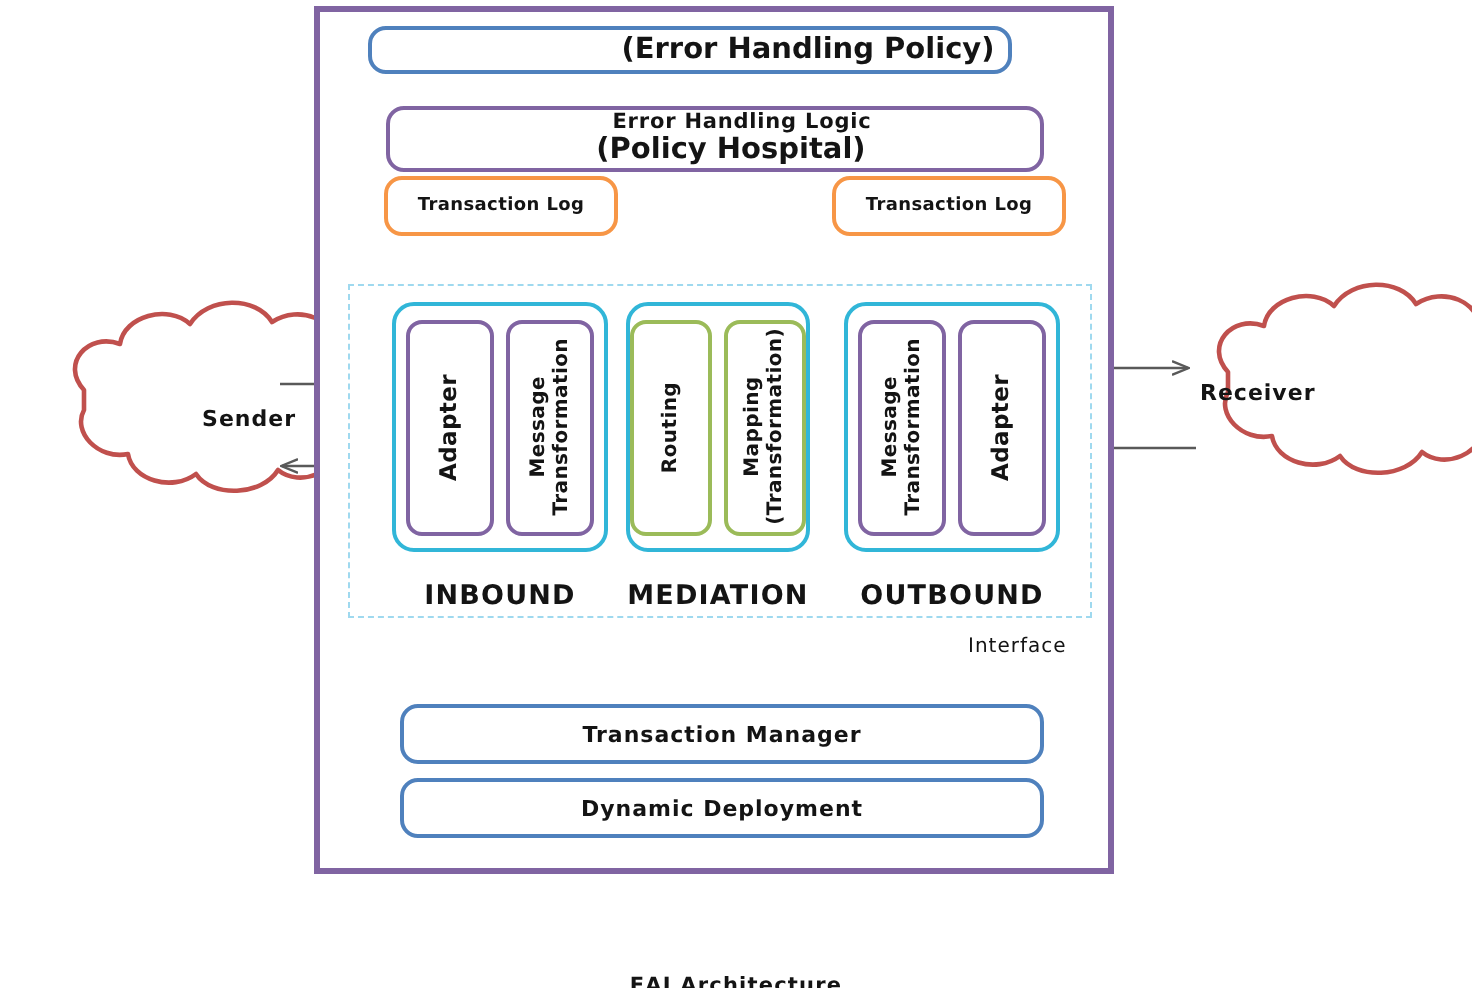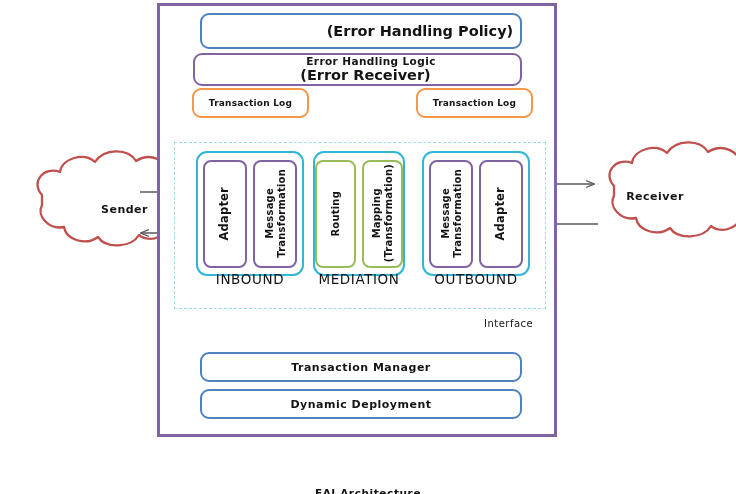--- a/index.html
+++ b/index.html
@@ -43,22 +43,22 @@
     display: flex;
     align-items: center;
     justify-content: center;
   }
   .rrect.blue   { border: 2.5px solid #4f81bd; }
   .rrect.purple { border: 2.5px solid #8064a2; flex-direction: column; }
   .rrect.orange { border: 2.5px solid #f79646; }
 
   
   #policy-box {
-    left: 200px; top: 13px;
-    width: 322px; height: 36px;
+    left: 184px; top: 13px;
+    width: 322px; height: 24px;
   }
   #policy-label {
     font-size: 14.5px;
     font-weight: bold;
     color: #141414;
     margin-left: 118px;
     white-space: nowrap;
   }
 
   #logic-box {
@@ -124,23 +124,23 @@
     display: flex;
     align-items: center;
     justify-content: center;
     gap: 6px;
   }
   #group-inbound   { left: 196px; width: 108px; }
   #group-mediation { left: 313px; width: 92px;  }
   #group-outbound  { left: 422px; width: 108px; }
 
   .stage-name {
-    top: 271px;
+    top: 290px;
     font-size: 13.5px;
-    font-weight: normal;
+    font-weight: bold;
     color: #141414;
     letter-spacing: 0.6px;
     text-align: center;
   }
   #name-inbound   { left: 196px; width: 108px; }
   #name-mediation { left: 308px; width: 102px; }
   #name-outbound  { left: 422px; width: 108px; }
 
   
   .vbox {
@@ -198,21 +198,21 @@
   }
 
   
   .cloud-label {
     font-size: 11px;
     font-weight: bold;
     color: #141414;
     letter-spacing: 0.5px;
   }
   #sender-label   { left: 28px;  top: 203px; width: 120px; text-align: right; }
-  #receiver-label { left: 600px; top: 190px; width: 110px; text-align: center; }
+  #receiver-label { left: 600px; top: 190px; width: 110px; text-align: left; }
 
   svg { overflow: visible; }
 </style>
 </head>
 <body>
 
 <div id="canvas">
 
   <svg class="abs" style="left:0;top:0;width:736px;height:494px;pointer-events:none;">
 
@@ -272,21 +272,21 @@
   <div class="abs cloud-label" id="receiver-label">Receiver</div>
 
   <div class="abs" id="outer-container"></div>
 
   <div class="abs rrect blue" id="policy-box">
     <span id="policy-label">(Error Handling Policy)</span>
   </div>
 
   <div class="abs rrect purple" id="logic-box">
     <span id="logic-label">Error Handling Logic</span>
-    <span id="hospital-label">(Error Receiver)</span>
+    <span id="hospital-label">(Policy Hospital)</span>
   </div>
 
   <div class="abs rrect orange txlog" id="txlog-left">
     <span class="txlog-label">Transaction Log</span>
   </div>
   <div class="abs rrect orange txlog" id="txlog-right">
     <span class="txlog-label">Transaction Log</span>
   </div>
 
   <div class="abs" id="interface-boundary"></div>

